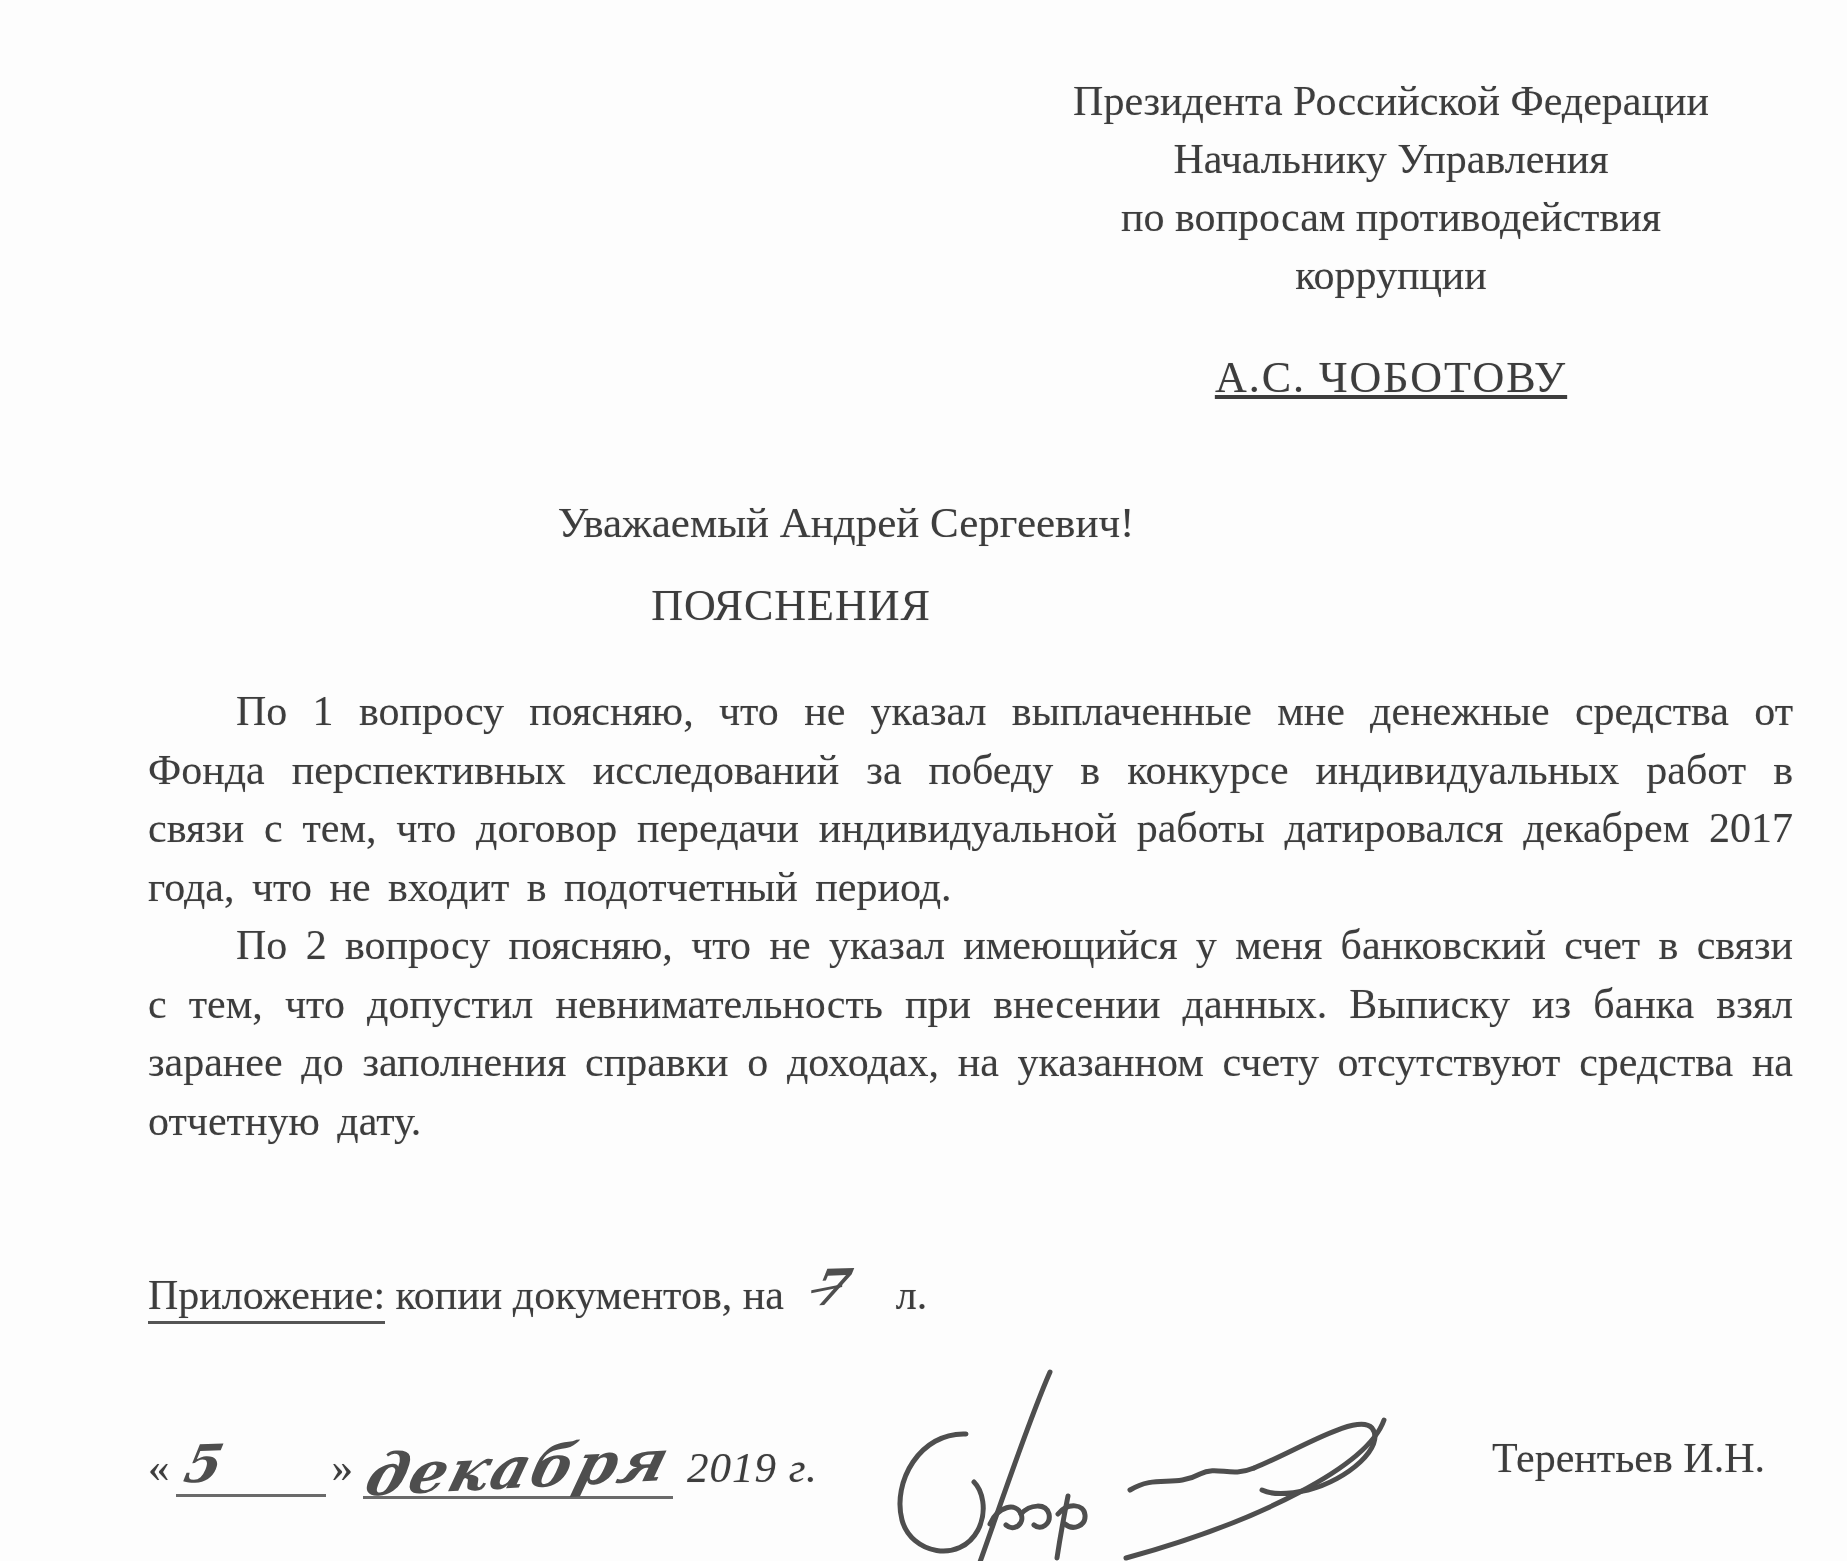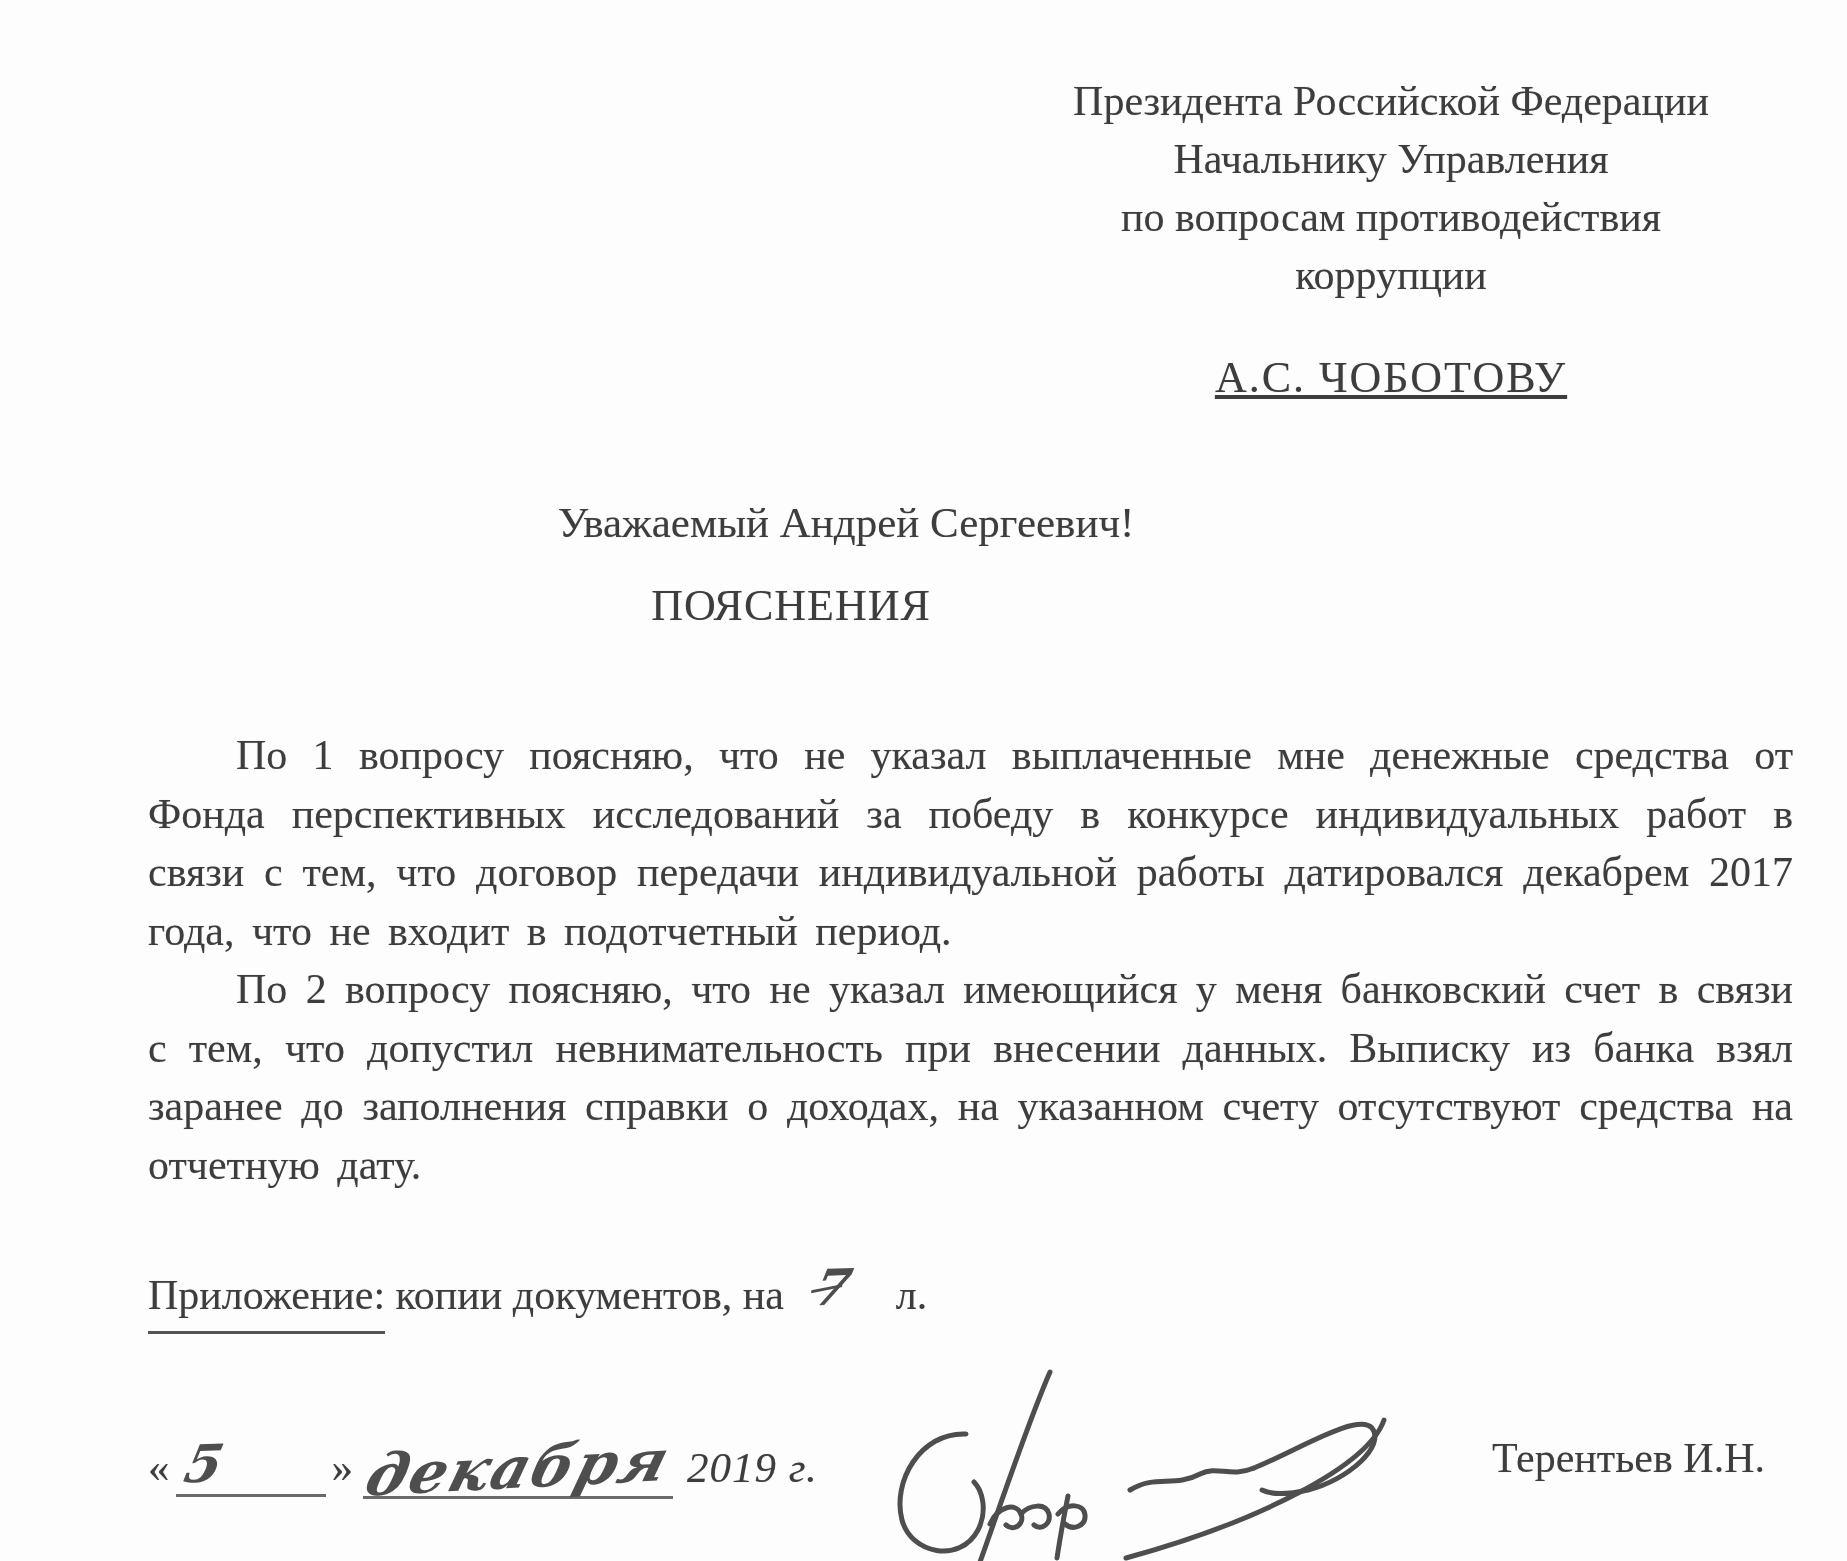--- a/index.html
+++ b/index.html
@@ -47,32 +47,31 @@
     letter-spacing: 1px;
   }
   .body-text {
     position: absolute;
     left: 148px; top: 682px;
     width: 1645px;
     font-size: 42px;
     line-height: 58.5px;
     text-align: justify;
     word-spacing: 7px;
-    margin-top: 44px;
   }
   .body-text p { margin: 0; text-indent: 88px; }
   .attachment {
     position: absolute;
     left: 148px; top: 1262px;
     font-size: 42px;
     white-space: nowrap;
   }
   .attachment .label {
     border-bottom: 3px solid #555;
-    padding-bottom: 13px;
+    padding-bottom: 3px;
   }
   .hand {
     font-family: "DejaVu Serif", serif;
     font-style: italic;
     font-weight: 600;
     color: #4e4e4e;
     display: inline-block;
     transform: skewX(-14deg) rotate(-2deg);
     text-shadow: none;
   }

